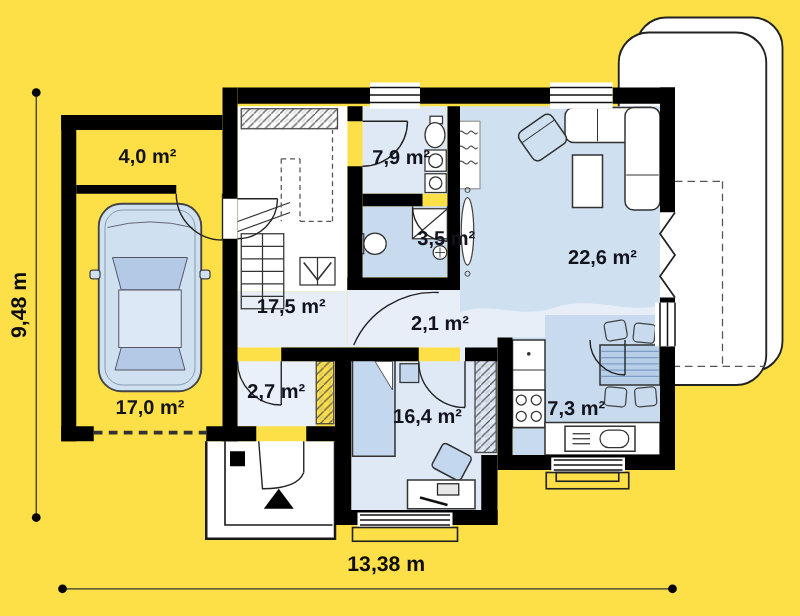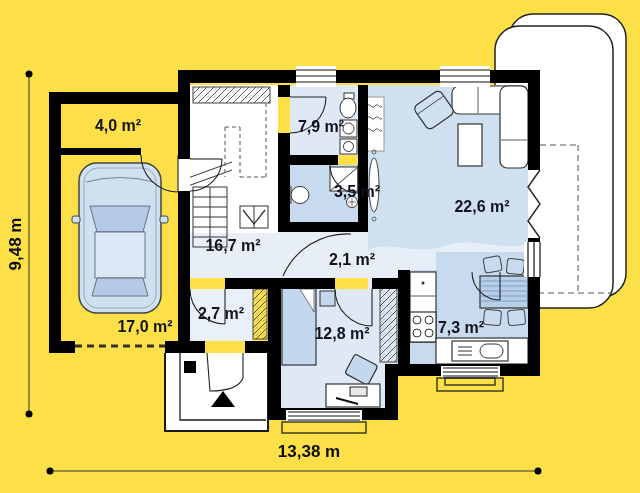--- a/index.html
+++ b/index.html
@@ -270,25 +270,25 @@
     <line x1="29" y1="74" x2="29" y2="414"></line>
     <circle cx="29" cy="74" r="3.5" fill="#000" stroke="none"></circle>
     <circle cx="29" cy="414" r="3.5" fill="#000" stroke="none"></circle>
     <line x1="50" y1="471" x2="538" y2="471"></line>
     <circle cx="50" cy="471" r="3.5" fill="#000" stroke="none"></circle>
     <circle cx="538" cy="471" r="3.5" fill="#000" stroke="none"></circle>
   </g>
 </svg>
 
 <div class="lbl" style="left:118px;top:126px;">4,0 m²</div>
-<div class="lbl" style="left:120px;top:327px;margin-left:25px;">17,0 m²</div>
-<div class="lbl" style="left:233px;top:246px;">16,7 m²</div>
+<div class="lbl" style="left:120px;top:327px;">17,0 m²</div>
+<div class="lbl" style="left:233px;top:246px;">17,5 m²</div>
 <div class="lbl" style="left:321px;top:127px;">7,9 m²</div>
 <div class="lbl" style="left:318px;top:192px;margin-left:39px;">3,5 m²</div>
 <div class="lbl" style="left:482px;top:207px;">22,6 m²</div>
 <div class="lbl" style="left:352px;top:260px;">2,1 m²</div>
 <div class="lbl" style="left:221px;top:314px;">2,7 m²</div>
-<div class="lbl" style="left:342px;top:334px;">12,8 m²</div>
+<div class="lbl" style="left:342px;top:334px;">16,4 m²</div>
 <div class="lbl" style="left:461px;top:328px;">7,3 m²</div>
 
 <div class="dim dim-v" style="left:16px;top:244px;">9,48 m</div>
 <div class="dim dim-h" style="left:309px;top:452px;">13,38 m</div>
 </div>
 
 </body></html>

